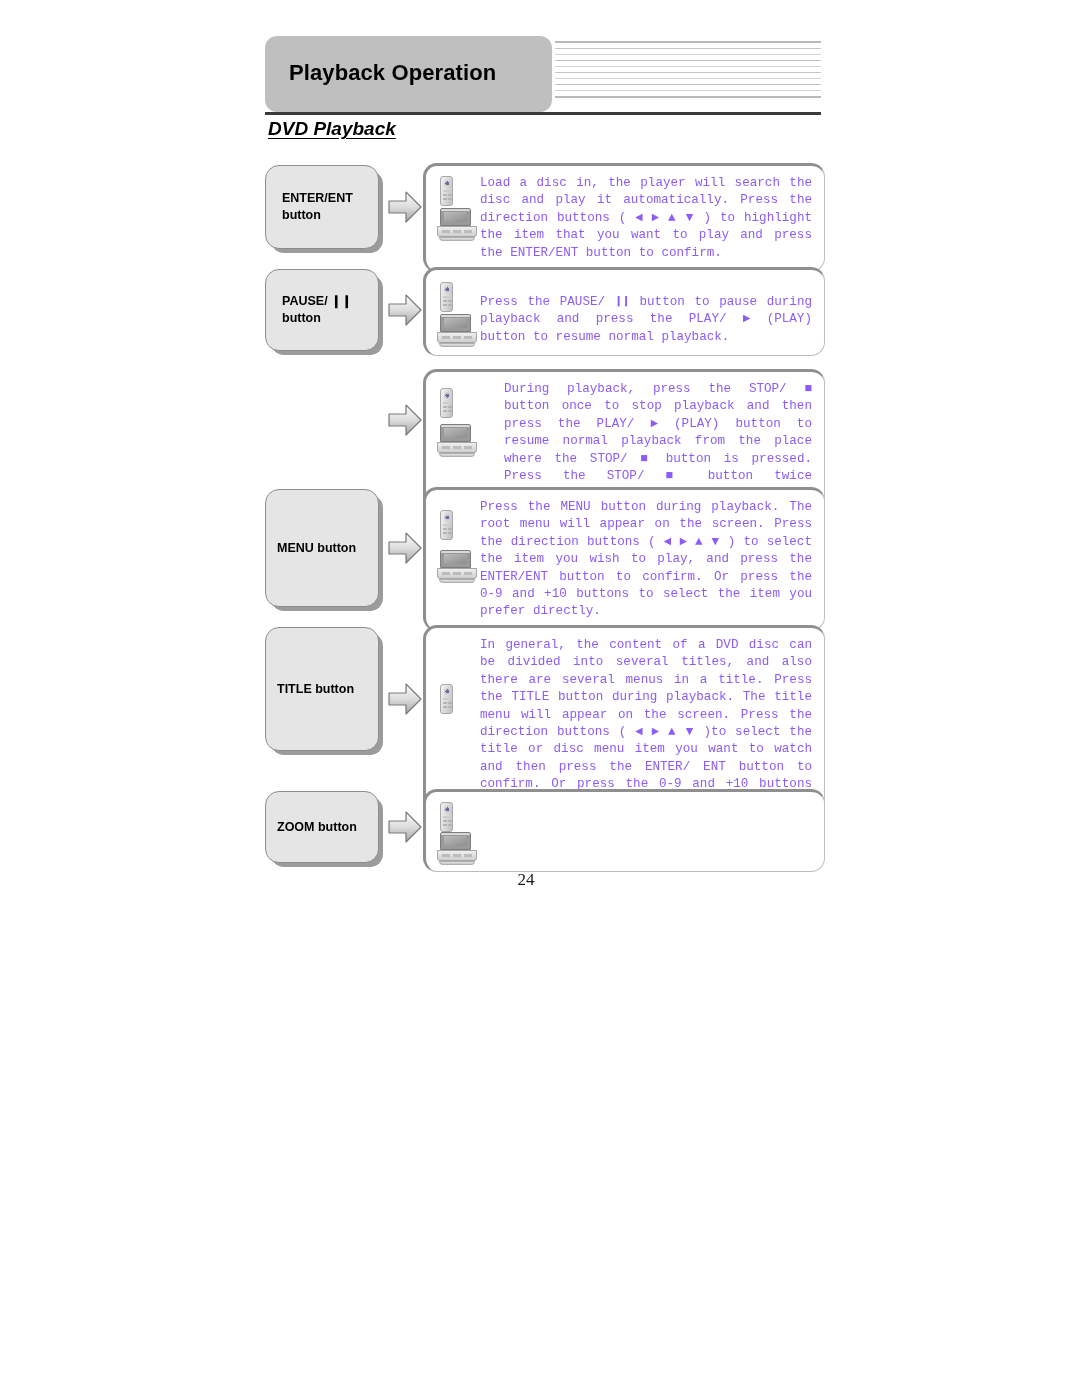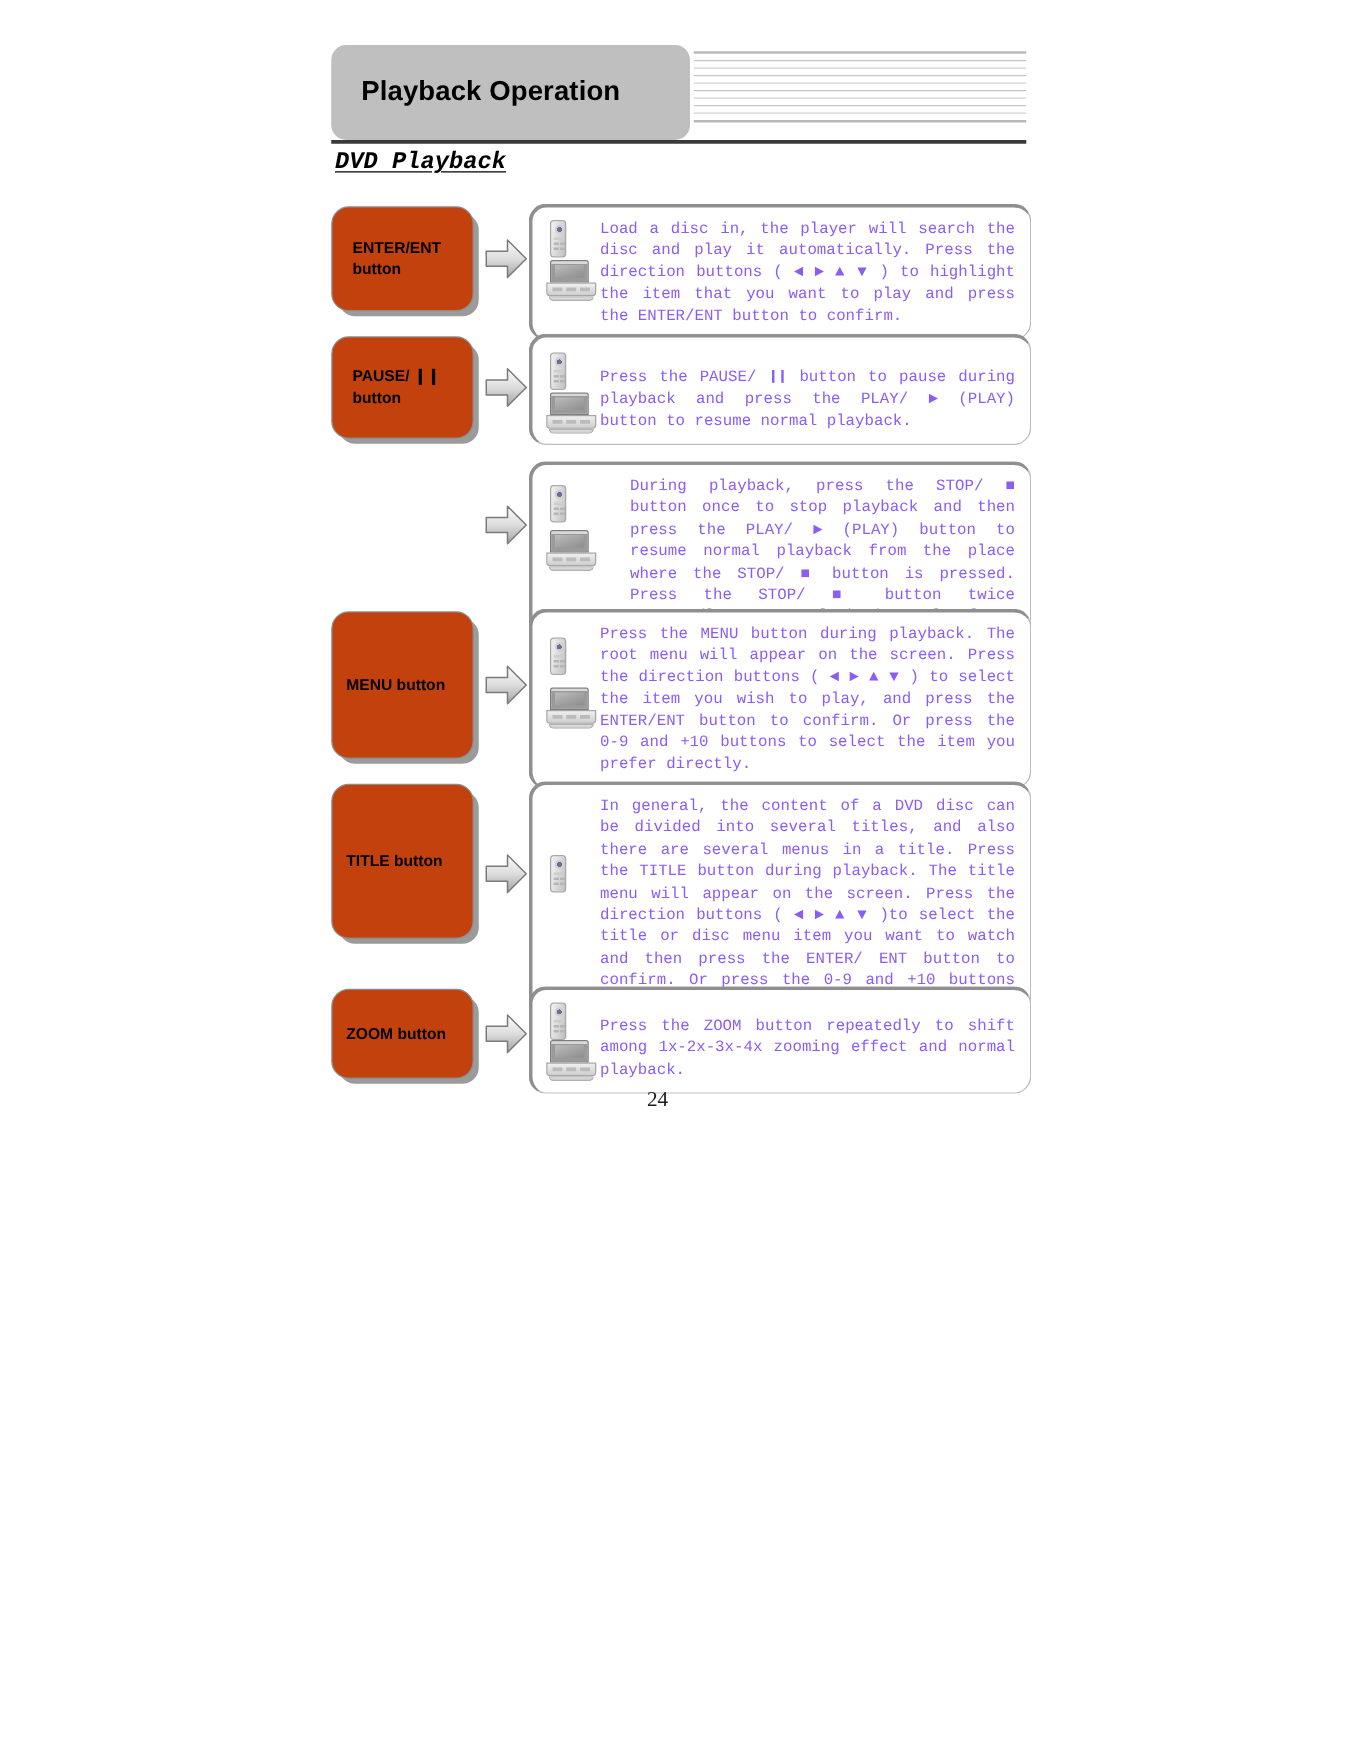--- a/index.html
+++ b/index.html
@@ -79,21 +79,20 @@
   .section-heading {
     position: absolute;
     left: 268px;
     top: 118px;
     font-size: 19px;
     font-weight: bold;
     font-style: italic;
     text-decoration: underline;
     text-underline-offset: 3px;
     white-space: nowrap;
-    font-family: Liberation Mono, monospace;
   }
 
   
   .rows {
     position: absolute;
     left: 265px;
     top: 163px;
     width: 560px;
   }
   .row {
@@ -104,21 +103,21 @@
 
   
   .label-box {
     position: absolute;
     left: 0;
     top: 0;
     width: 114px;
     box-sizing: border-box;
     border: 1px solid #8d8d8d;
     border-radius: 14px;
-    background: #c2410c;
+    background: #e5e5e5;
     box-shadow: 5px 5px 0 -1px #9b9b9b;
     display: flex;
     align-items: center;
     justify-content: center;
     padding: 24px 8px;
   }
   .label-text {
     font-size: 12.5px;
     font-weight: bold;
     line-height: 17px;
@@ -509,20 +508,19 @@
                 </div>
                 <div class="base">
                   <b class="b1"></b>
                   <b class="b2"></b>
                   <b class="b3"></b>
                 </div>
                 <div class="foot"></div>
               </div>
           </div>
         </div>
-        <div class="body-text" style="padding-top:13px;">Press the ZOOM button repeatedly to shift among 1x-2x-3x-4x zooming effect and normal playback.</div>
       </div>
     </div>
 
   </div>
 
   <div class="page-number">24</div>
 </div>
 
 </body></html>

